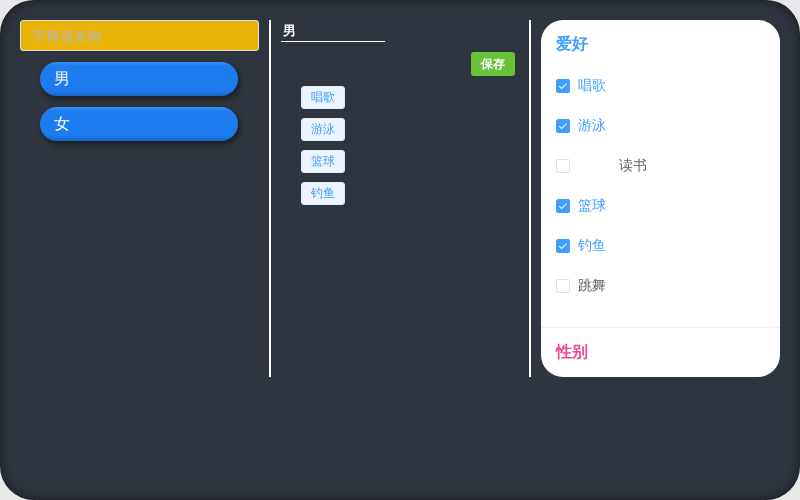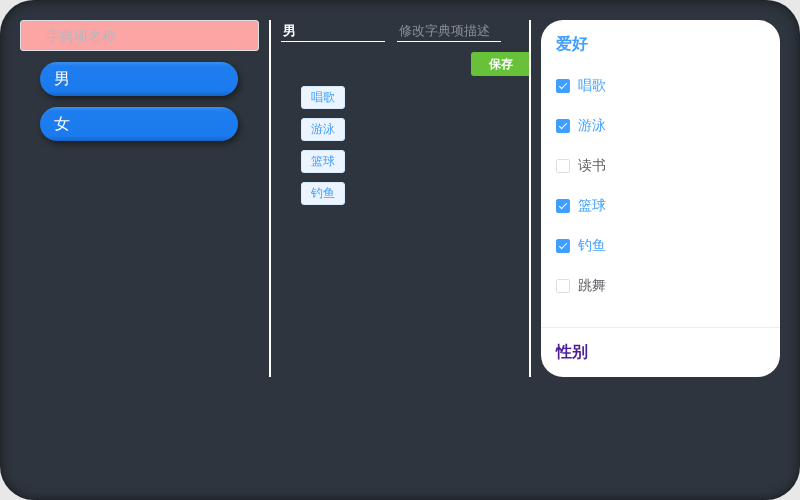--- a/index.html
+++ b/index.html
@@ -11,23 +11,23 @@
     }
     .frame {
       position: absolute; left: 0; top: 0; width: 800px; height: 500px;
       background: #2e353e;
       border-radius: 34px;
       box-shadow: inset 0 0 12px rgba(0,0,0,0.55);
     }
     
     .name-input {
       position: absolute; left: 20px; top: 20px; width: 239px; height: 31px;
-      box-sizing: border-box; background: #fca5a5; border: 1px solid #dcdfe6;
+      box-sizing: border-box; background: #eab308; border: 1px solid #dcdfe6;
       border-radius: 3px; font-size: 14px; color: #606266;
-      padding: 0 25px; outline: none; font-family: inherit;
+      padding: 0 11px; outline: none; font-family: inherit;
     }
     .name-input::placeholder { color: #b4b8bf; }
     .item-btn {
       position: absolute; left: 40px; width: 198px; height: 34px;
       border-radius: 17px; border: none;
       background: linear-gradient(#3a8ff0 0%, #1e7ef0 12%, #1b7aed 85%, #1565c9 100%);
       box-shadow: 2px 3px 6px rgba(0,0,0,0.45);
       color: #fff; font-size: 16px; text-align: left; padding: 0 14px;
       font-family: inherit; cursor: pointer;
     }
@@ -36,21 +36,21 @@
     }
     
     .line-input {
       position: absolute; top: 20px; height: 22px; box-sizing: border-box;
       background: transparent; border: none; border-bottom: 1px solid #fff;
       color: #fff; font-size: 13px; padding: 0 2px; outline: none;
       font-family: inherit; font-weight: bold;
     }
     .line-input::placeholder { color: #8b9098; font-weight: normal; }
     .save-btn {
-      position: absolute; left: 471px; top: 52px; width: 60px; height: 24px;
+      position: absolute; left: 471px; top: 52px; width: 44px; height: 24px;
       background: #67c23a; border: none; border-radius: 3px;
       color: #fff; font-size: 12px; font-weight: bold; font-family: inherit;
       cursor: pointer; padding: 0;
     }
     .tag {
       position: absolute; left: 301px; width: 44px; height: 23px;
       box-sizing: border-box; background: #ecf5ff; border: 1px solid #d9ecff;
       border-radius: 3px; color: #409eff; font-size: 12px;
       line-height: 21px; text-align: center;
     }
@@ -77,37 +77,36 @@
       content: ""; position: absolute; left: 4px; top: 1px; width: 3px; height: 7px;
       border: 1px solid #fff; border-left: 0; border-top: 0; transform: rotate(45deg);
     }
     .cb-label { margin-left: 8px; font-size: 14px; color: #606266; }
     .cb-label.checked { color: #409eff; }
     .panel-sep {
       position: absolute; left: 0; top: 307px; width: 239px; height: 1px; background: #ebeef5;
     }
     .panel-footer {
       position: absolute; left: 15px; top: 322px; font-size: 16px;
-      font-weight: bold; color: #4c1d95;
+      font-weight: bold; color: #ec4899;
     }
   </style>
 </head>
 <body>
 
 <div class="frame">
 
   <input class="name-input" type="text" placeholder="字典项名称" style="">
 
   <button class="item-btn" style="top:62px;">男</button>
   <button class="item-btn" style="top:107px;">女</button>
 
   <div class="divider" style="left:269px;"></div>
 
   <input class="line-input" type="text" style="left: 281px; width: 104px;" value="男">
-  <input class="line-input" type="text" style="left: 397px; width: 104px;" placeholder="修改字典项描述">
 
   <button class="save-btn">保存</button>
 
   <div class="tag" style="top:86px;">唱歌</div>
   <div class="tag" style="top:118px;">游泳</div>
   <div class="tag" style="top:150px;">篮球</div>
   <div class="tag" style="top:182px;">钓鱼</div>
 
   <div class="divider" style="left:529px;"></div>
 
@@ -115,21 +114,21 @@
     <div class="panel-title">爱好</div>
 
     <label class="cb-row" style="top:56px;">
       <span class="cb-box checked"></span>
       <span class="cb-label checked">唱歌</span>
     </label>
     <label class="cb-row" style="top:96px;">
       <span class="cb-box checked"></span>
       <span class="cb-label checked">游泳</span>
     </label>
-    <label class="cb-row" style="top:136px;">
+    <label class="cb-row" style="top:136px;gap:41px;">
       <span class="cb-box"></span>
       <span class="cb-label">读书</span>
     </label>
     <label class="cb-row" style="top:176px;">
       <span class="cb-box checked"></span>
       <span class="cb-label checked">篮球</span>
     </label>
     <label class="cb-row" style="top:216px;">
       <span class="cb-box checked"></span>
       <span class="cb-label checked">钓鱼</span>

